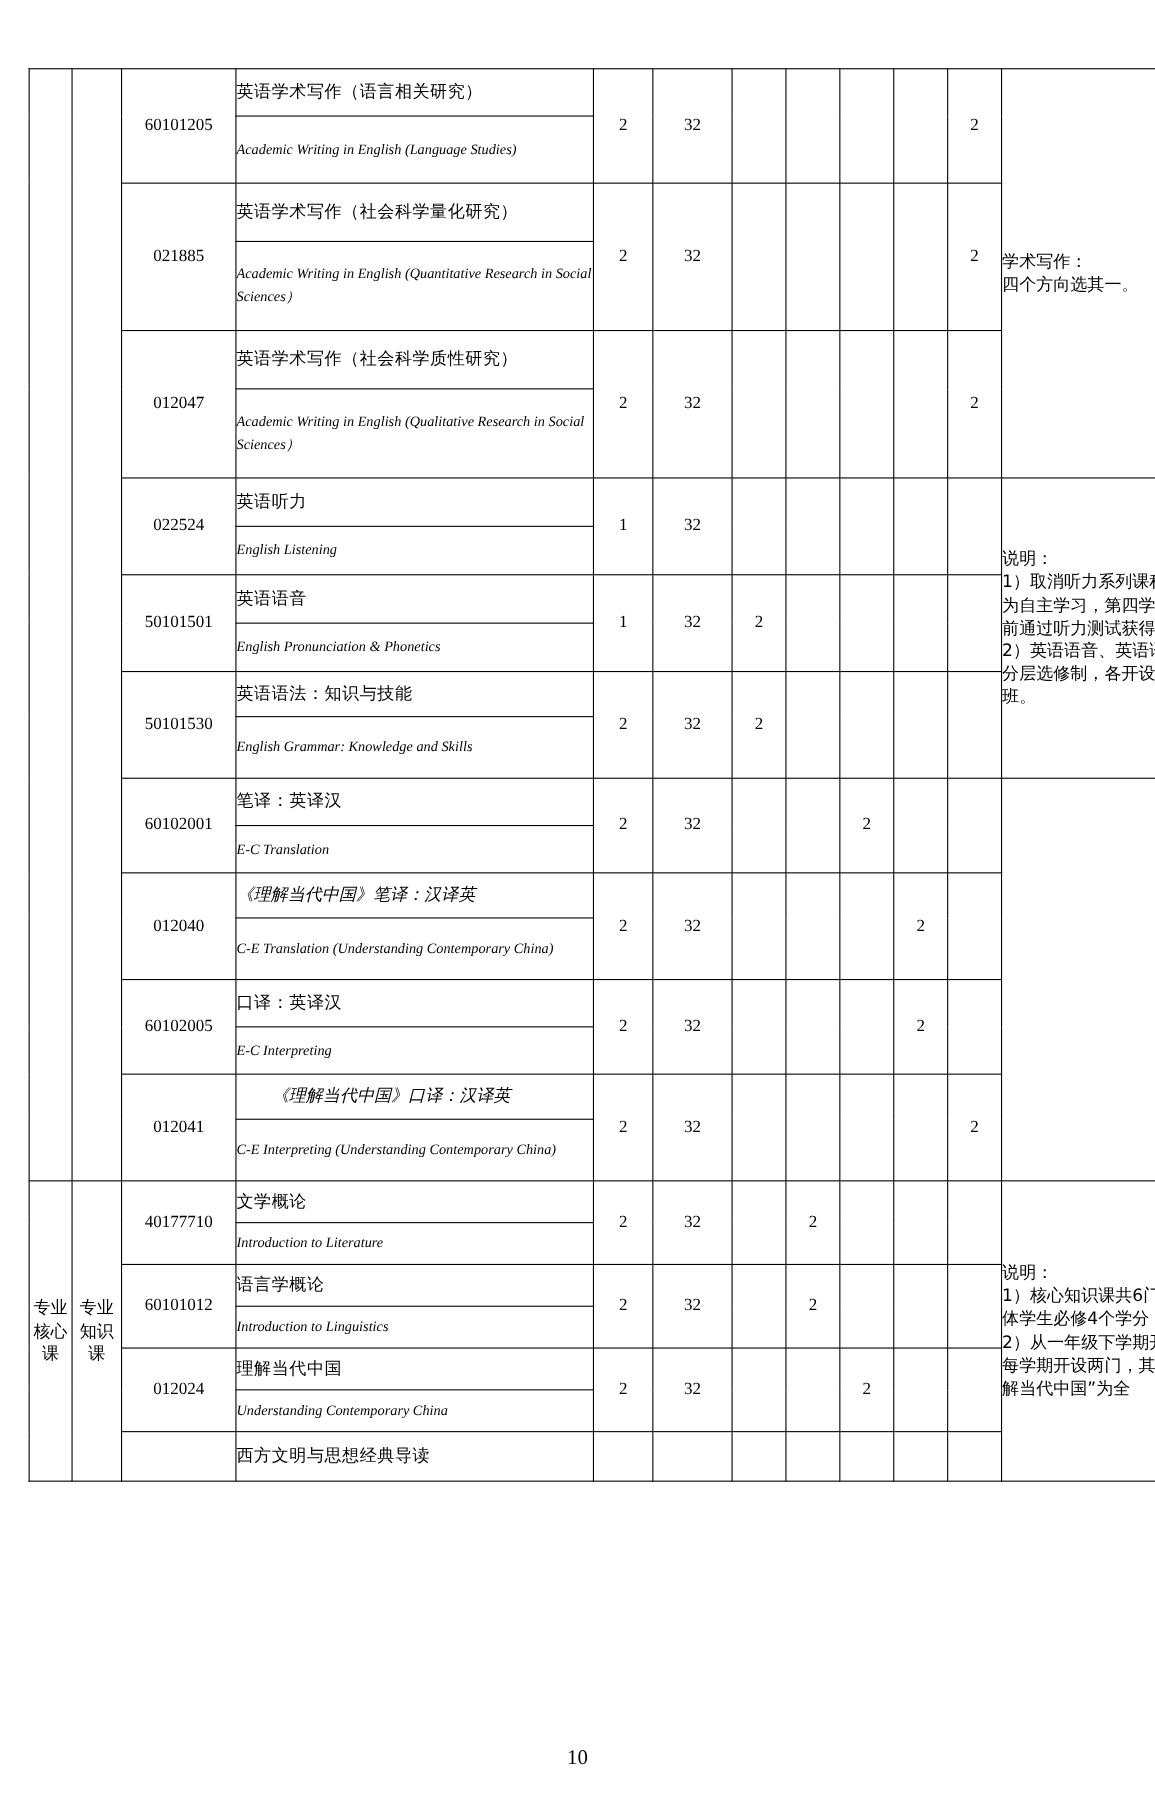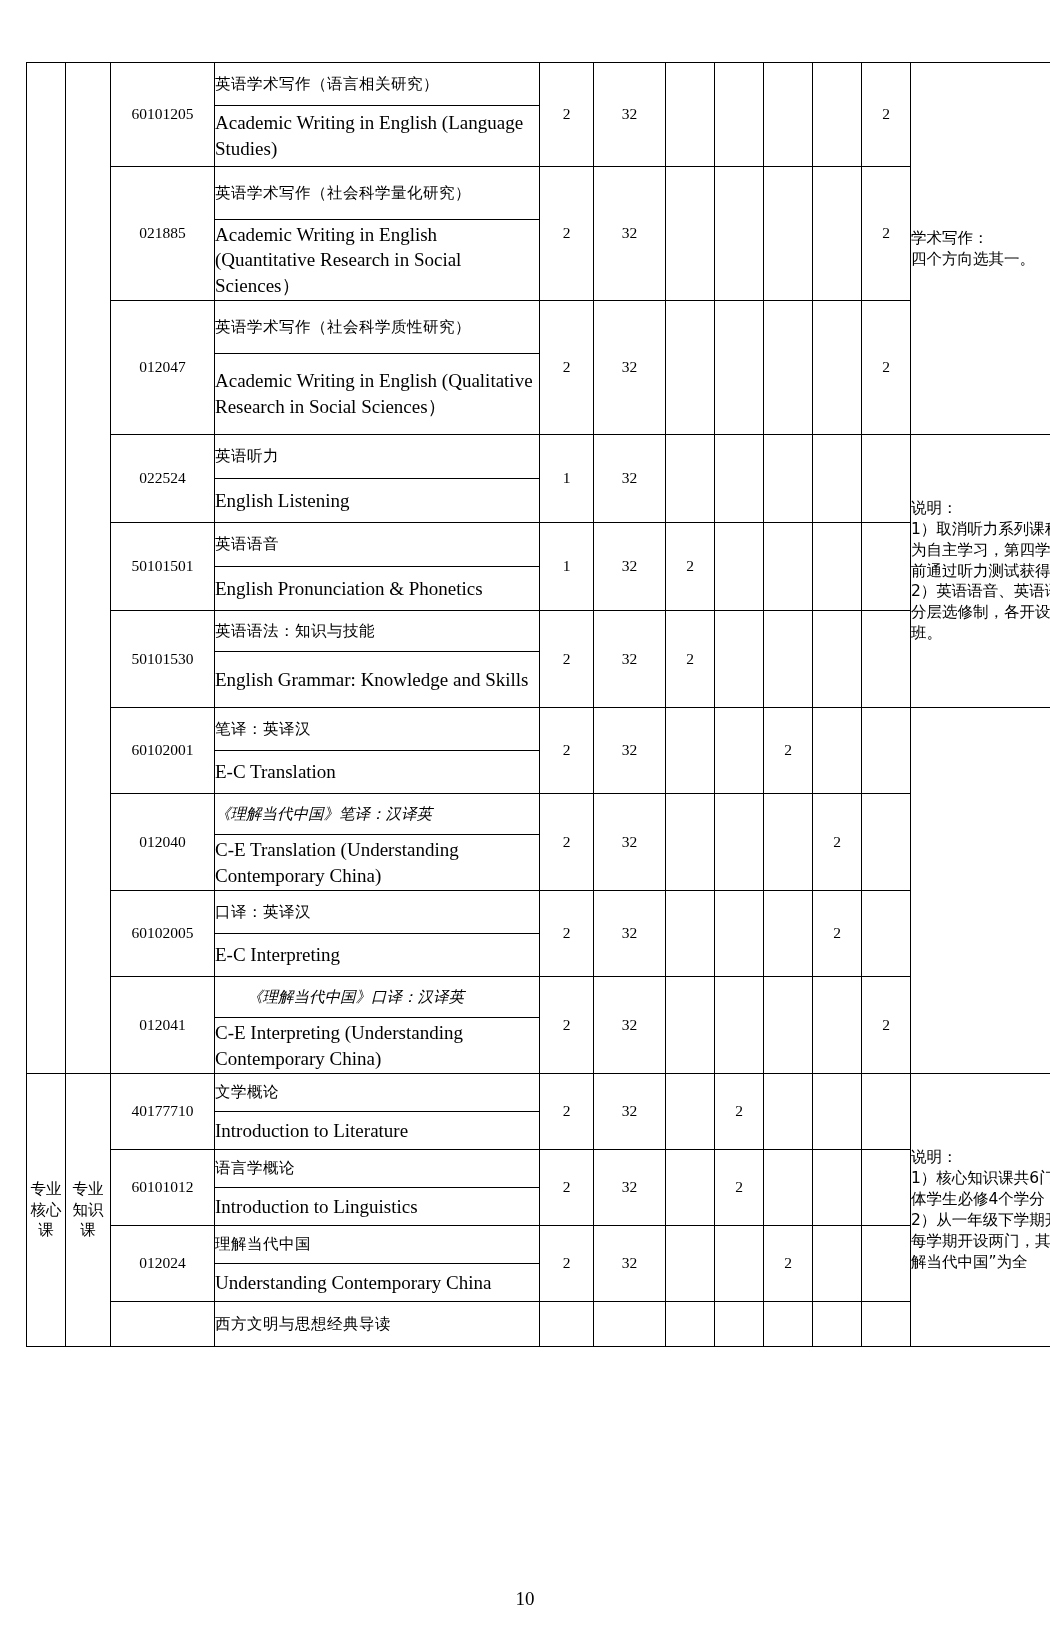--- a/index.html
+++ b/index.html
@@ -58,27 +58,28 @@
     padding: 4px 6px 4px 8px;
     text-align: left;
     margin-left: 37px;
   }
   .cn {
     font-family: "DejaVu Sans", sans-serif;
     font-size: 15.5px;
     letter-spacing: 0.5px;
   }
   .cn-italic {
-    font-family: Liberation Sans, sans-serif;
+    font-family: Liberation Mono, monospace;
     font-size: 15.5px;
     font-style: italic;
   }
   .en {
     font-family: "Liberation Serif", serif;
-    font-size: 19px;
+    font-size: 13px;
+    font-style: italic;
   }
   td.num {
     text-align: center;
     font-size: 16.5px;
     font-family: "Liberation Serif", serif;
   }
   td.note {
     vertical-align: top;
     padding: 8px 6px 4px 8px;
     font-family: "DejaVu Sans", sans-serif;

